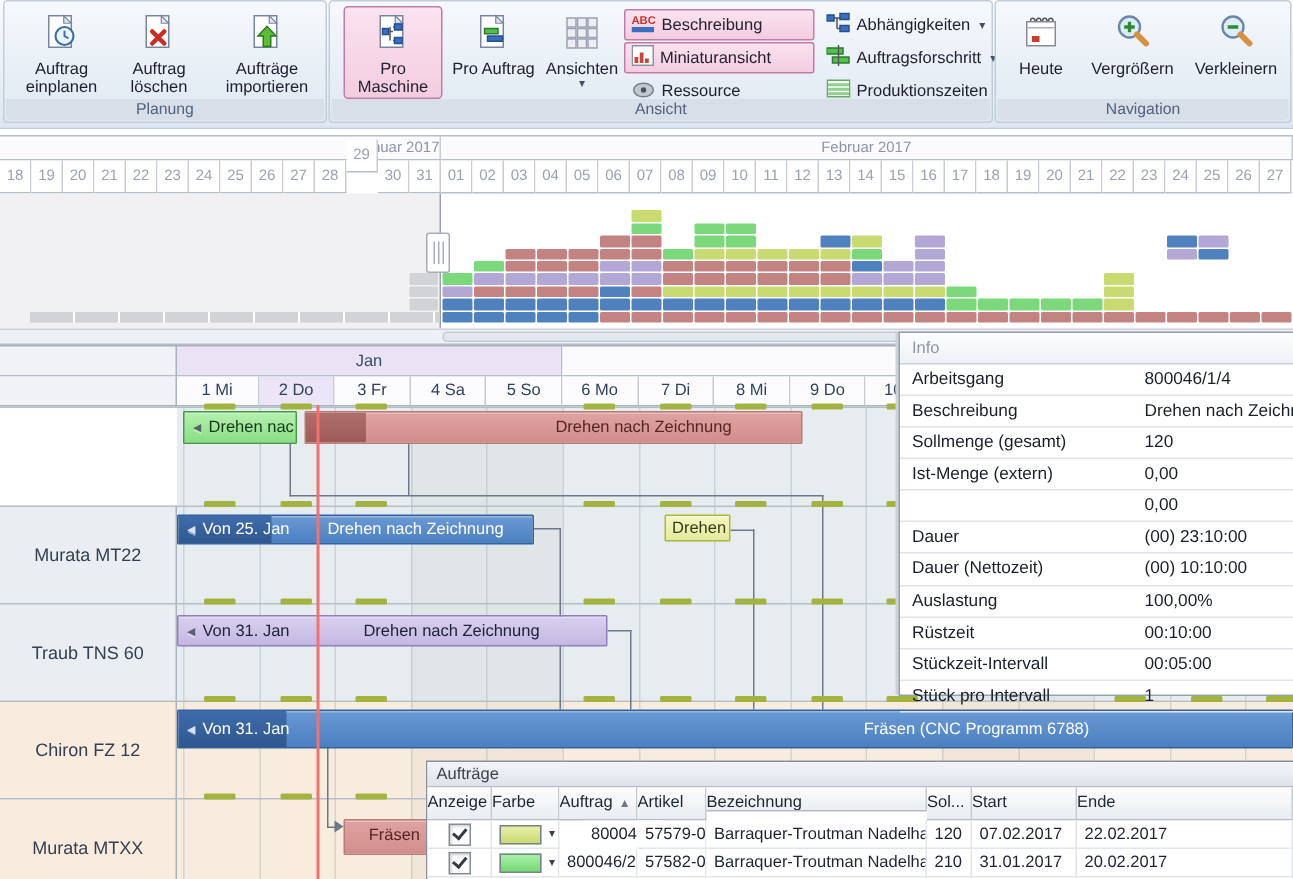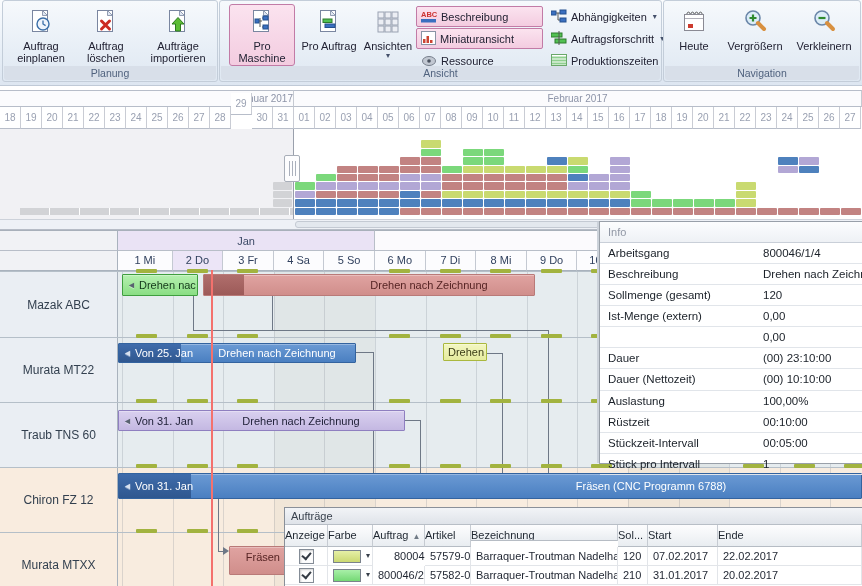--- a/index.html
+++ b/index.html
@@ -526,23 +526,20 @@
     <div class="a gh-day" style="position: absolute; left: 375px; top: 251px; width: 50.6px; height: 20px;">6 Mo</div>
     <div class="a gh-day" style="position: absolute; left: 425.6px; top: 251px; width: 50.6px; height: 20px;">7 Di</div>
     <div class="a gh-day" style="position: absolute; left: 476.2px; top: 251px; width: 50.6px; height: 20px;">8 Mi</div>
     <div class="a gh-day" style="position: absolute; left: 526.8px; top: 251px; width: 50.6px; height: 20px;">9 Do</div>
     <div class="a gh-day" style="position: absolute; left: 577.4px; top: 251px; width: 50.6px; height: 20px;">10 Fr</div>
     <div class="a gh-day" style="position: absolute; left: 628px; top: 251px; width: 50.6px; height: 20px;">11 Sa</div>
     <div class="a gh-day" style="position: absolute; left: 678.6px; top: 251px; width: 50.6px; height: 20px;">12 So</div>
     <div class="a gh-day" style="position: absolute; left: 729.2px; top: 251px; width: 50.6px; height: 20px;">13 Mo</div>
     <div class="a gh-day" style="position: absolute; left: 779.8px; top: 251px; width: 50.6px; height: 20px;">14 Di</div>
     <div class="a gh-day" style="position: absolute; left: 830.4px; top: 251px; width: 50.6px; height: 20px;">15 Mi</div>
-    <div class="a mrow-label" style="position: absolute; left: 0px; top: 272px; width: 118px; height: 65px; background: rgb(234, 238, 243);">
-      <div>Mazak ABC</div>
-    </div>
     <div class="a" style="position: absolute; left: 118px; top: 272px; width: 744px; height: 65px; background: rgb(230, 236, 239);"></div>
     <div class="a mrow-label" style="position: absolute; left: 0px; top: 337px; width: 118px; height: 65px; background: rgb(234, 238, 243);">
       <div>Murata MT22</div>
     </div>
     <div class="a" style="position: absolute; left: 118px; top: 337px; width: 744px; height: 65px; background: rgb(230, 236, 239);"></div>
     <div class="a mrow-label" style="position: absolute; left: 0px; top: 402px; width: 118px; height: 65px; background: rgb(234, 238, 243);">
       <div>Traub TNS 60</div>
     </div>
     <div class="a" style="position: absolute; left: 118px; top: 402px; width: 744px; height: 65px; background: rgb(230, 236, 239);"></div>
     <div class="a mrow-label" style="position: absolute; left: 0px; top: 467px; width: 118px; height: 65px; background: rgb(249, 236, 223);">
@@ -686,19 +683,19 @@
     <div class="a bar bar-blue" style="position: absolute; left: 118px; top: 473px; width: 744px; height: 26px;">
       <div class="dark" style="width: 72px;"></div>
       <div class="bl" style="left: 0px; height: 24px;">
         <div class="arr">◄</div>
         <div>Von 31. Jan</div>
       </div>
       <div class="bl" style="height: 24px; left: 532px; transform: translateX(-50%);">
         <div>Fräsen (CNC Programm 6788)</div>
       </div>
     </div>
-    <div class="a bar bar-rose" style="position: absolute; left: 229px; top: 546px; width: 57px; height: 29px;">
+    <div class="a bar bar-rose" style="position: absolute; left: 229px; top: 546px; width: 57px; height: 24px;">
       <div class="bl" style="height: 20px; right: 5px;">
         <div>Fräsen</div>
       </div>
     </div>
     <div class="a" id="redline" style="position: absolute; left: 211px; top: 270px; width: 2px; height: 316px;"></div>
   </div>
 
 </body></html>

